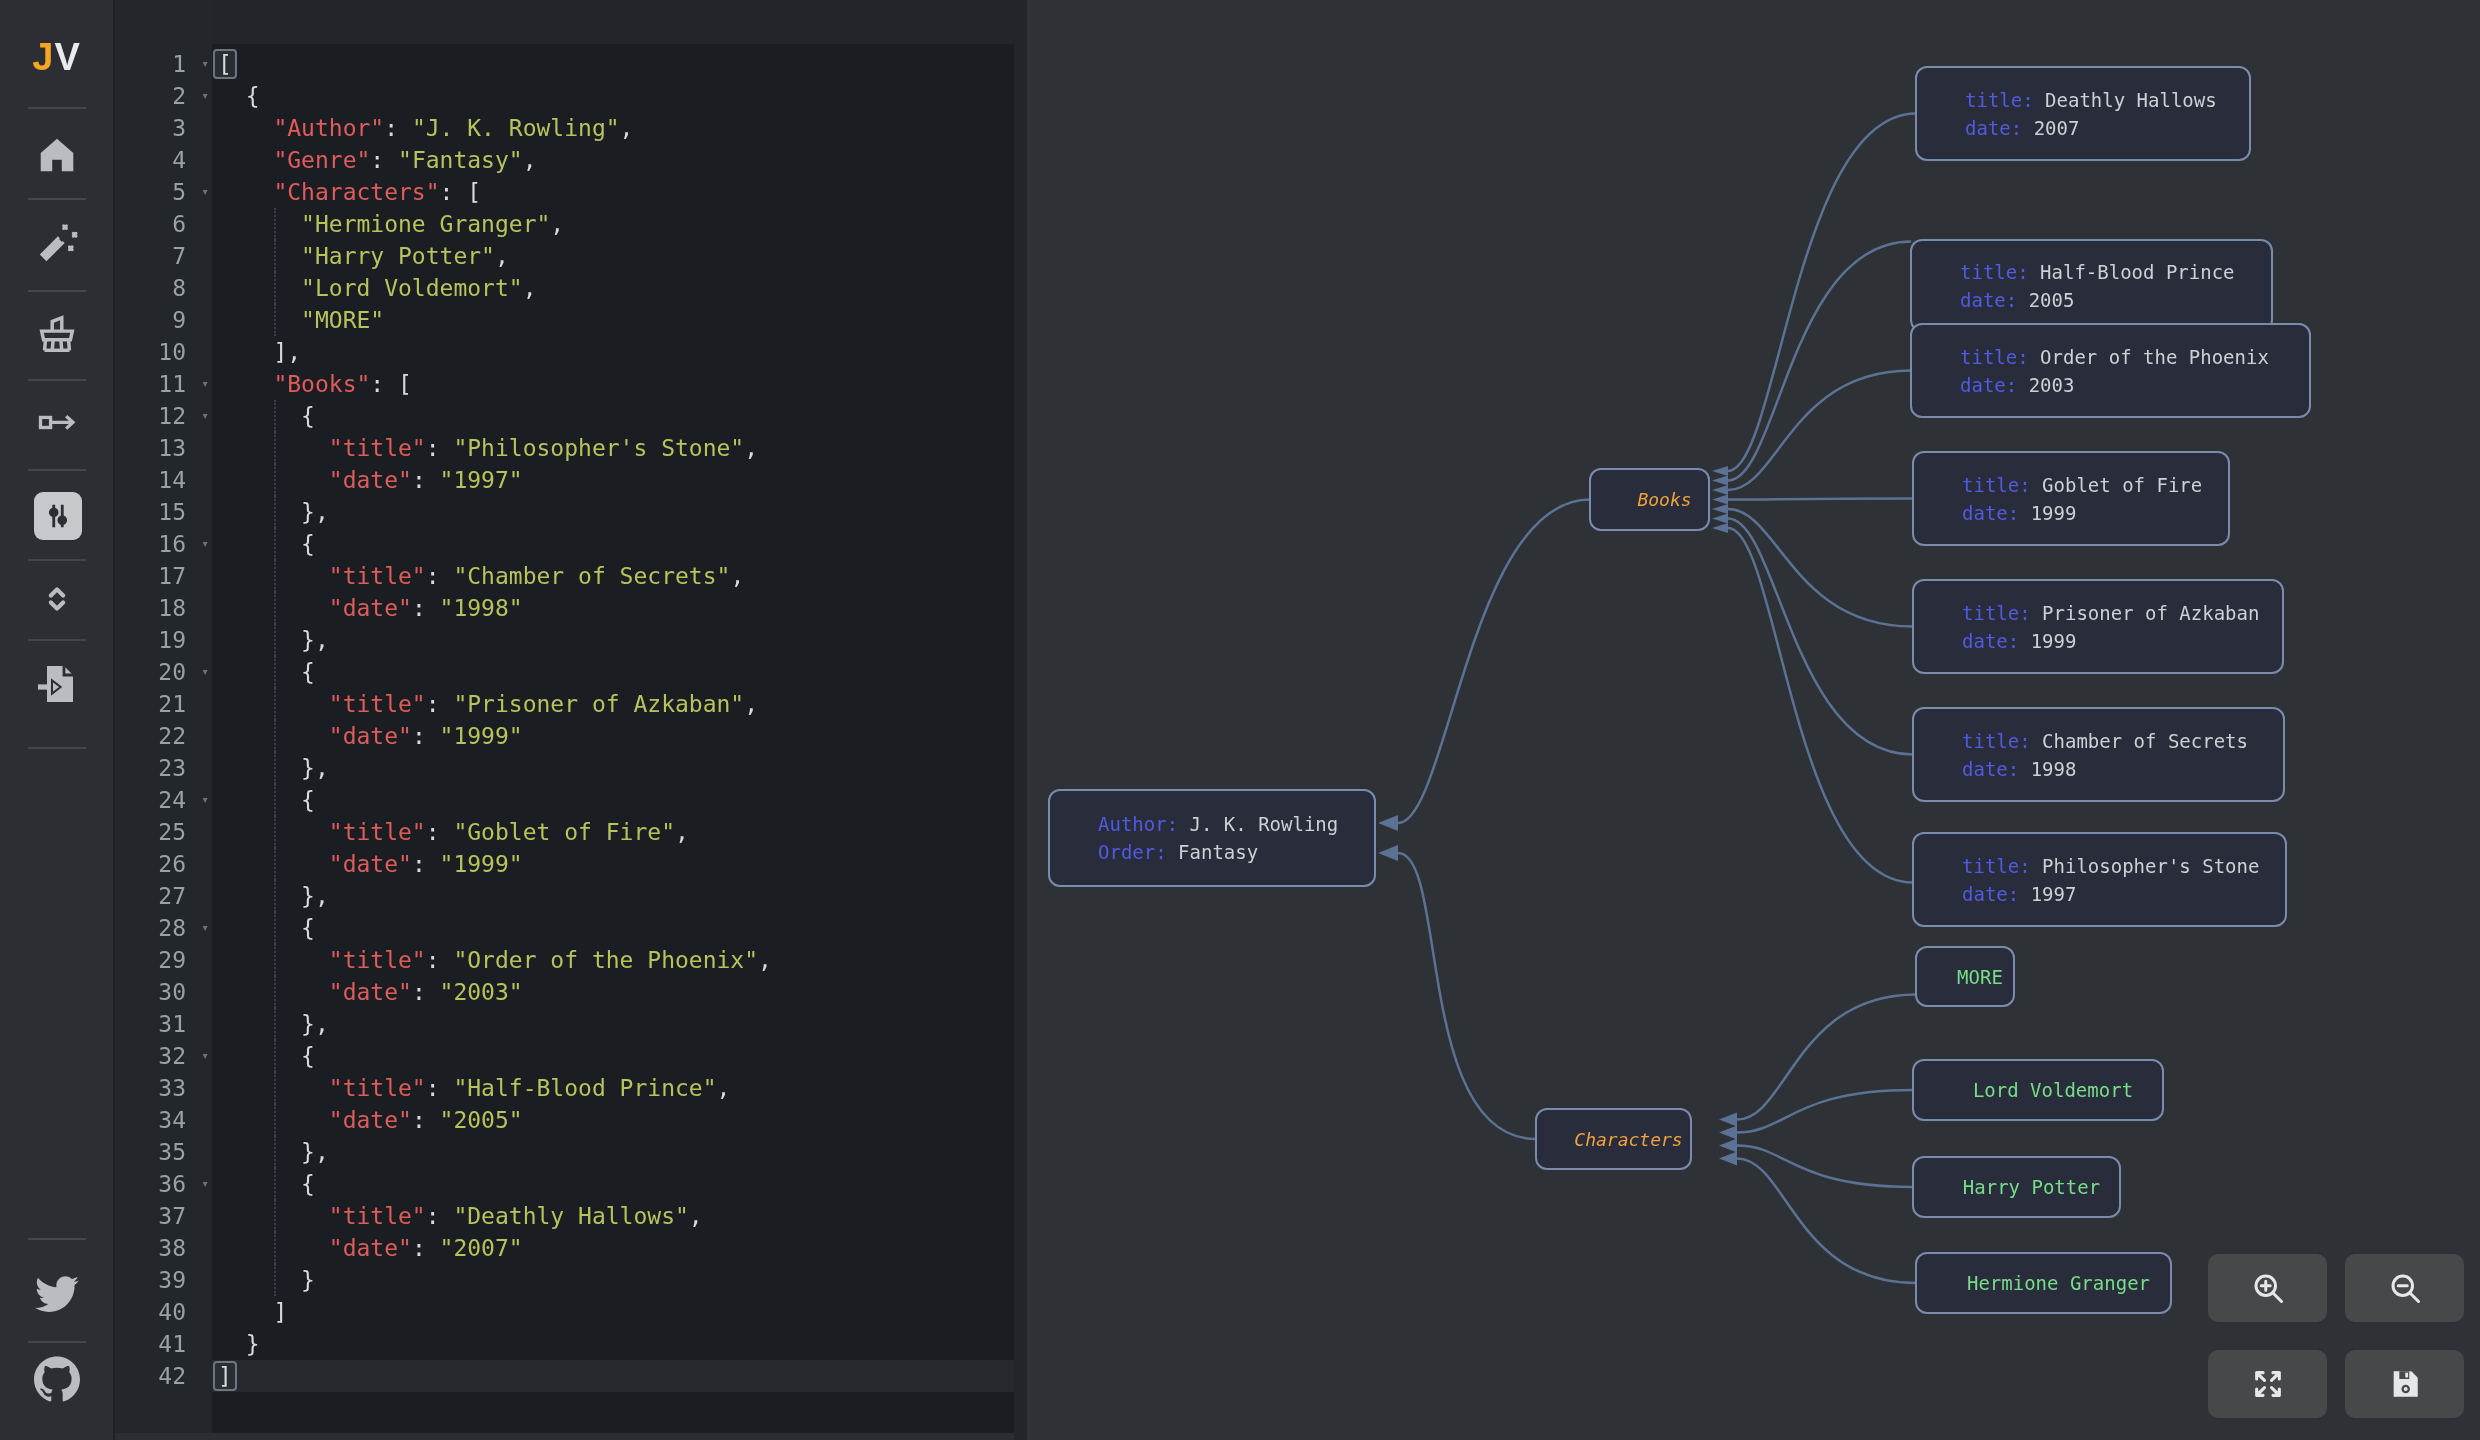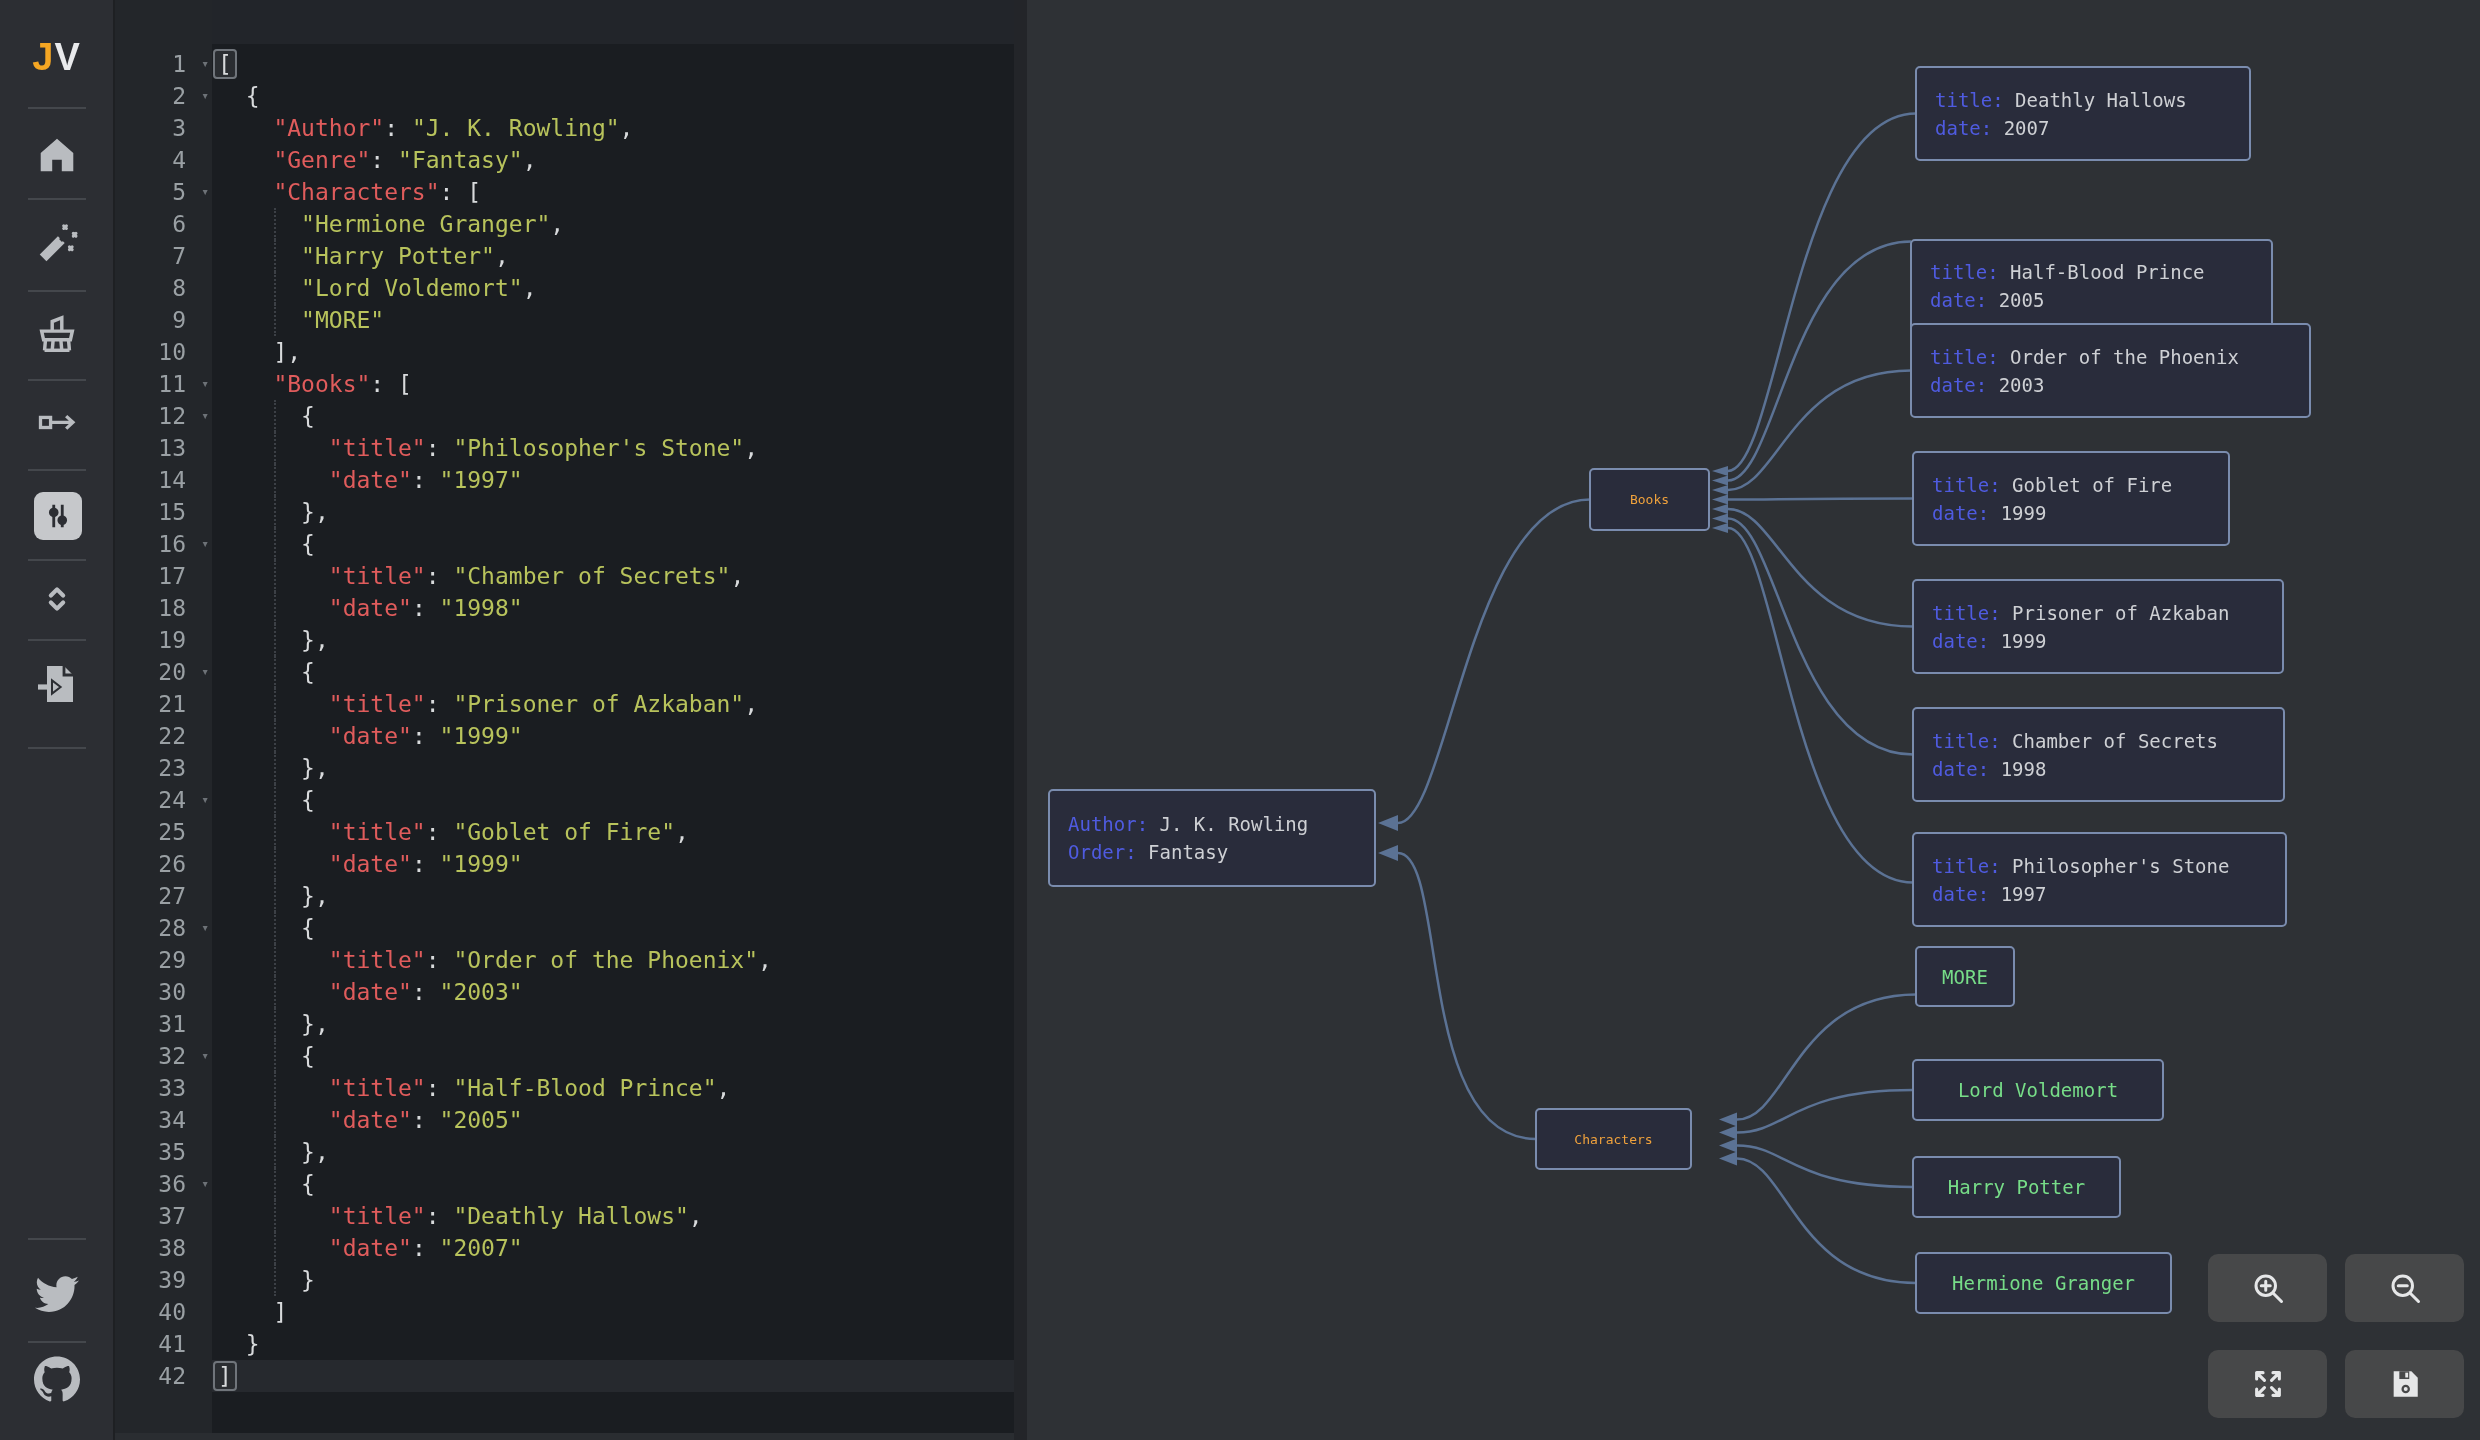--- a/index.html
+++ b/index.html
@@ -37,26 +37,26 @@
          padding:0 3px;margin-left:-5px;}
 
   .divider{position:absolute;left:1014px;top:0;width:13px;height:1440px;background:#232529;z-index:3;}
 
   
   .graph{position:absolute;left:1027px;top:0;width:1453px;height:1440px;background:var(--graphBg,#2e3135);z-index:1;}
   .edges-svg{position:absolute;left:0;top:0;}
   .edge{fill:none;stroke:var(--edge,#5b7294);stroke-width:2.5px;}
   .edge-arrow{fill:var(--edge,#5b7294);}
   .node{position:absolute;background:var(--nodeBg,#292c3b);border:2px solid var(--nodeBorder,#7a8cae);
-        border-radius:5px;box-sizing:border-box;display:flex;flex-direction:column;justify-content:center;cursor:pointer;}
+        border-radius:12px;box-sizing:border-box;display:flex;flex-direction:column;justify-content:center;cursor:pointer;padding-left:30px;}
   .node .row{height:28px;line-height:28px;font-size:19px;white-space:pre;padding:0 18px;}
   .node .row .k{color:var(--nodeKey,#4f5be0);}
   .node .row .v{color:var(--nodeValue,#ced0d4);}
   .node.parent,.node.leaf{align-items:center;}
-  .node.parent span{color:var(--parentLabel,#f0a23c);font-size:13px;white-space:pre;}
+  .node.parent span{color:var(--parentLabel,#f0a23c);font-size:18px;white-space:pre;font-style:italic;}
   .node.leaf span{color:var(--leafLabel,#77dd88);font-size:19px;white-space:pre;}
 
   .controls{position:absolute;right:16px;bottom:22px;display:grid;
             grid-template-columns:119px 119px;grid-auto-rows:68px;gap:28px 18px;z-index:4;}
   .ctrl{background:var(--buttonBg,#474849);border-radius:10px;display:flex;align-items:center;justify-content:center;cursor:pointer;}
   .ctrl svg{display:block;}
 </style>
 </head>
 <body>
 

